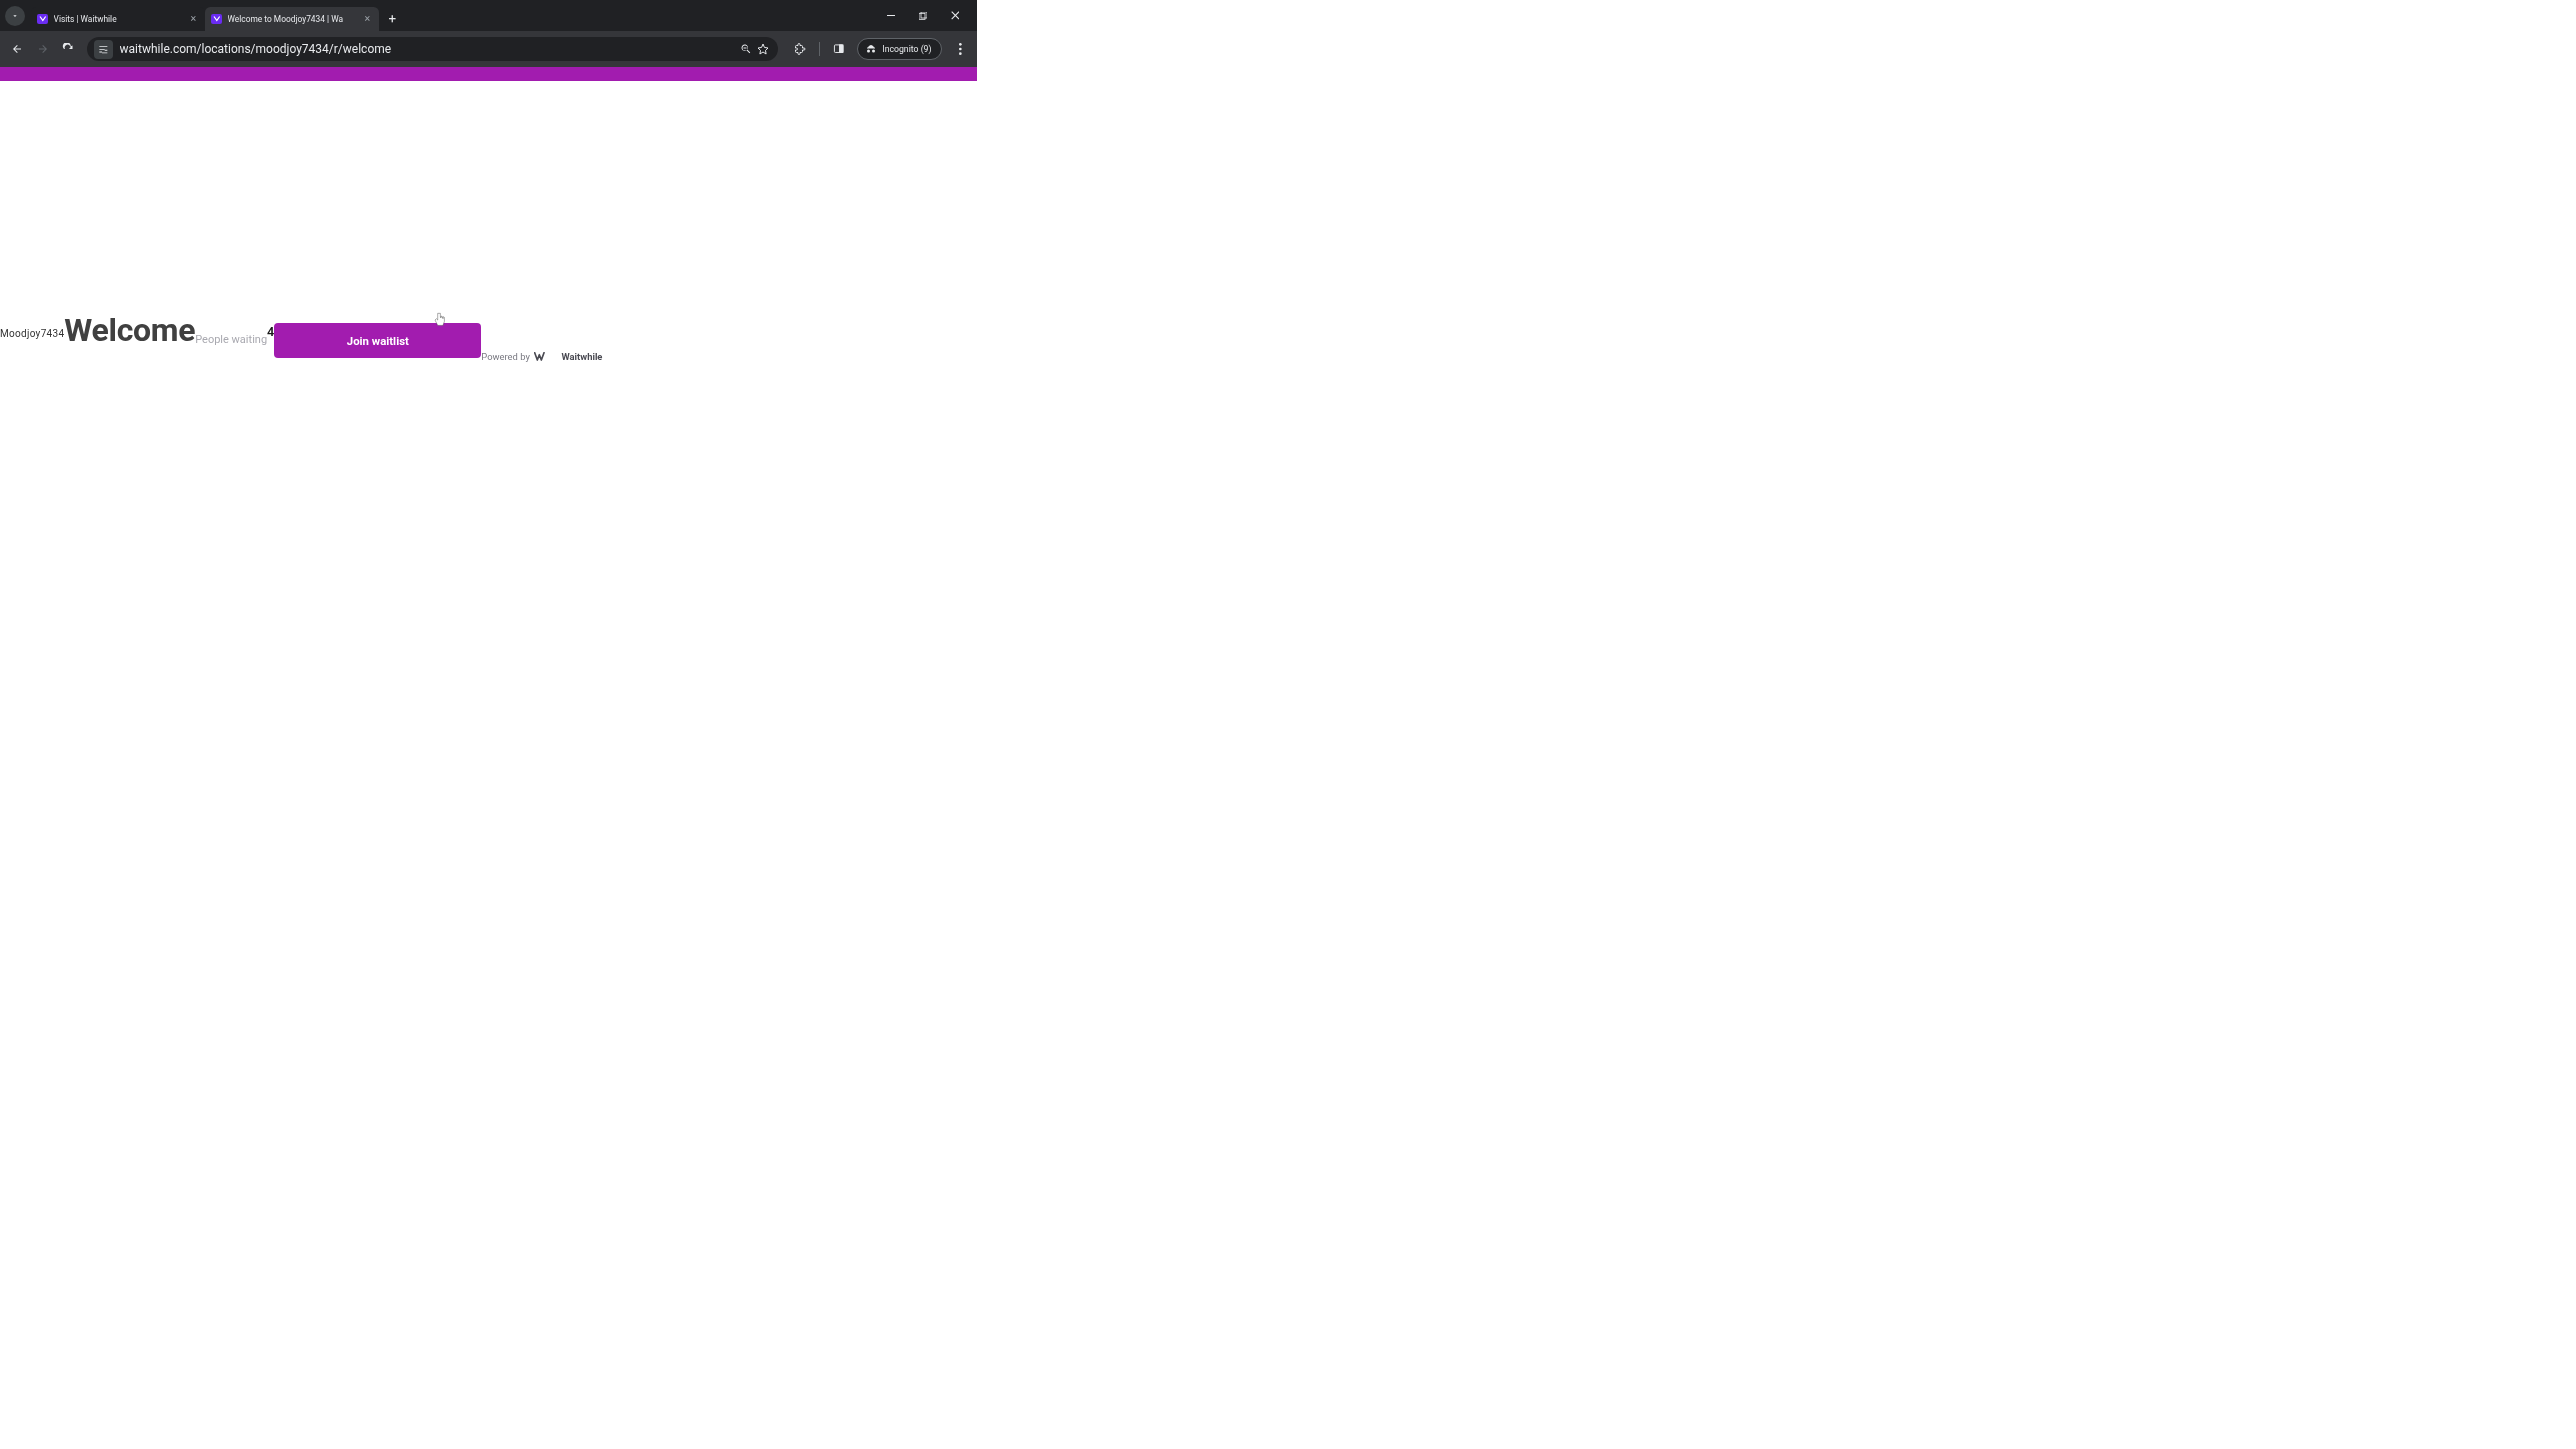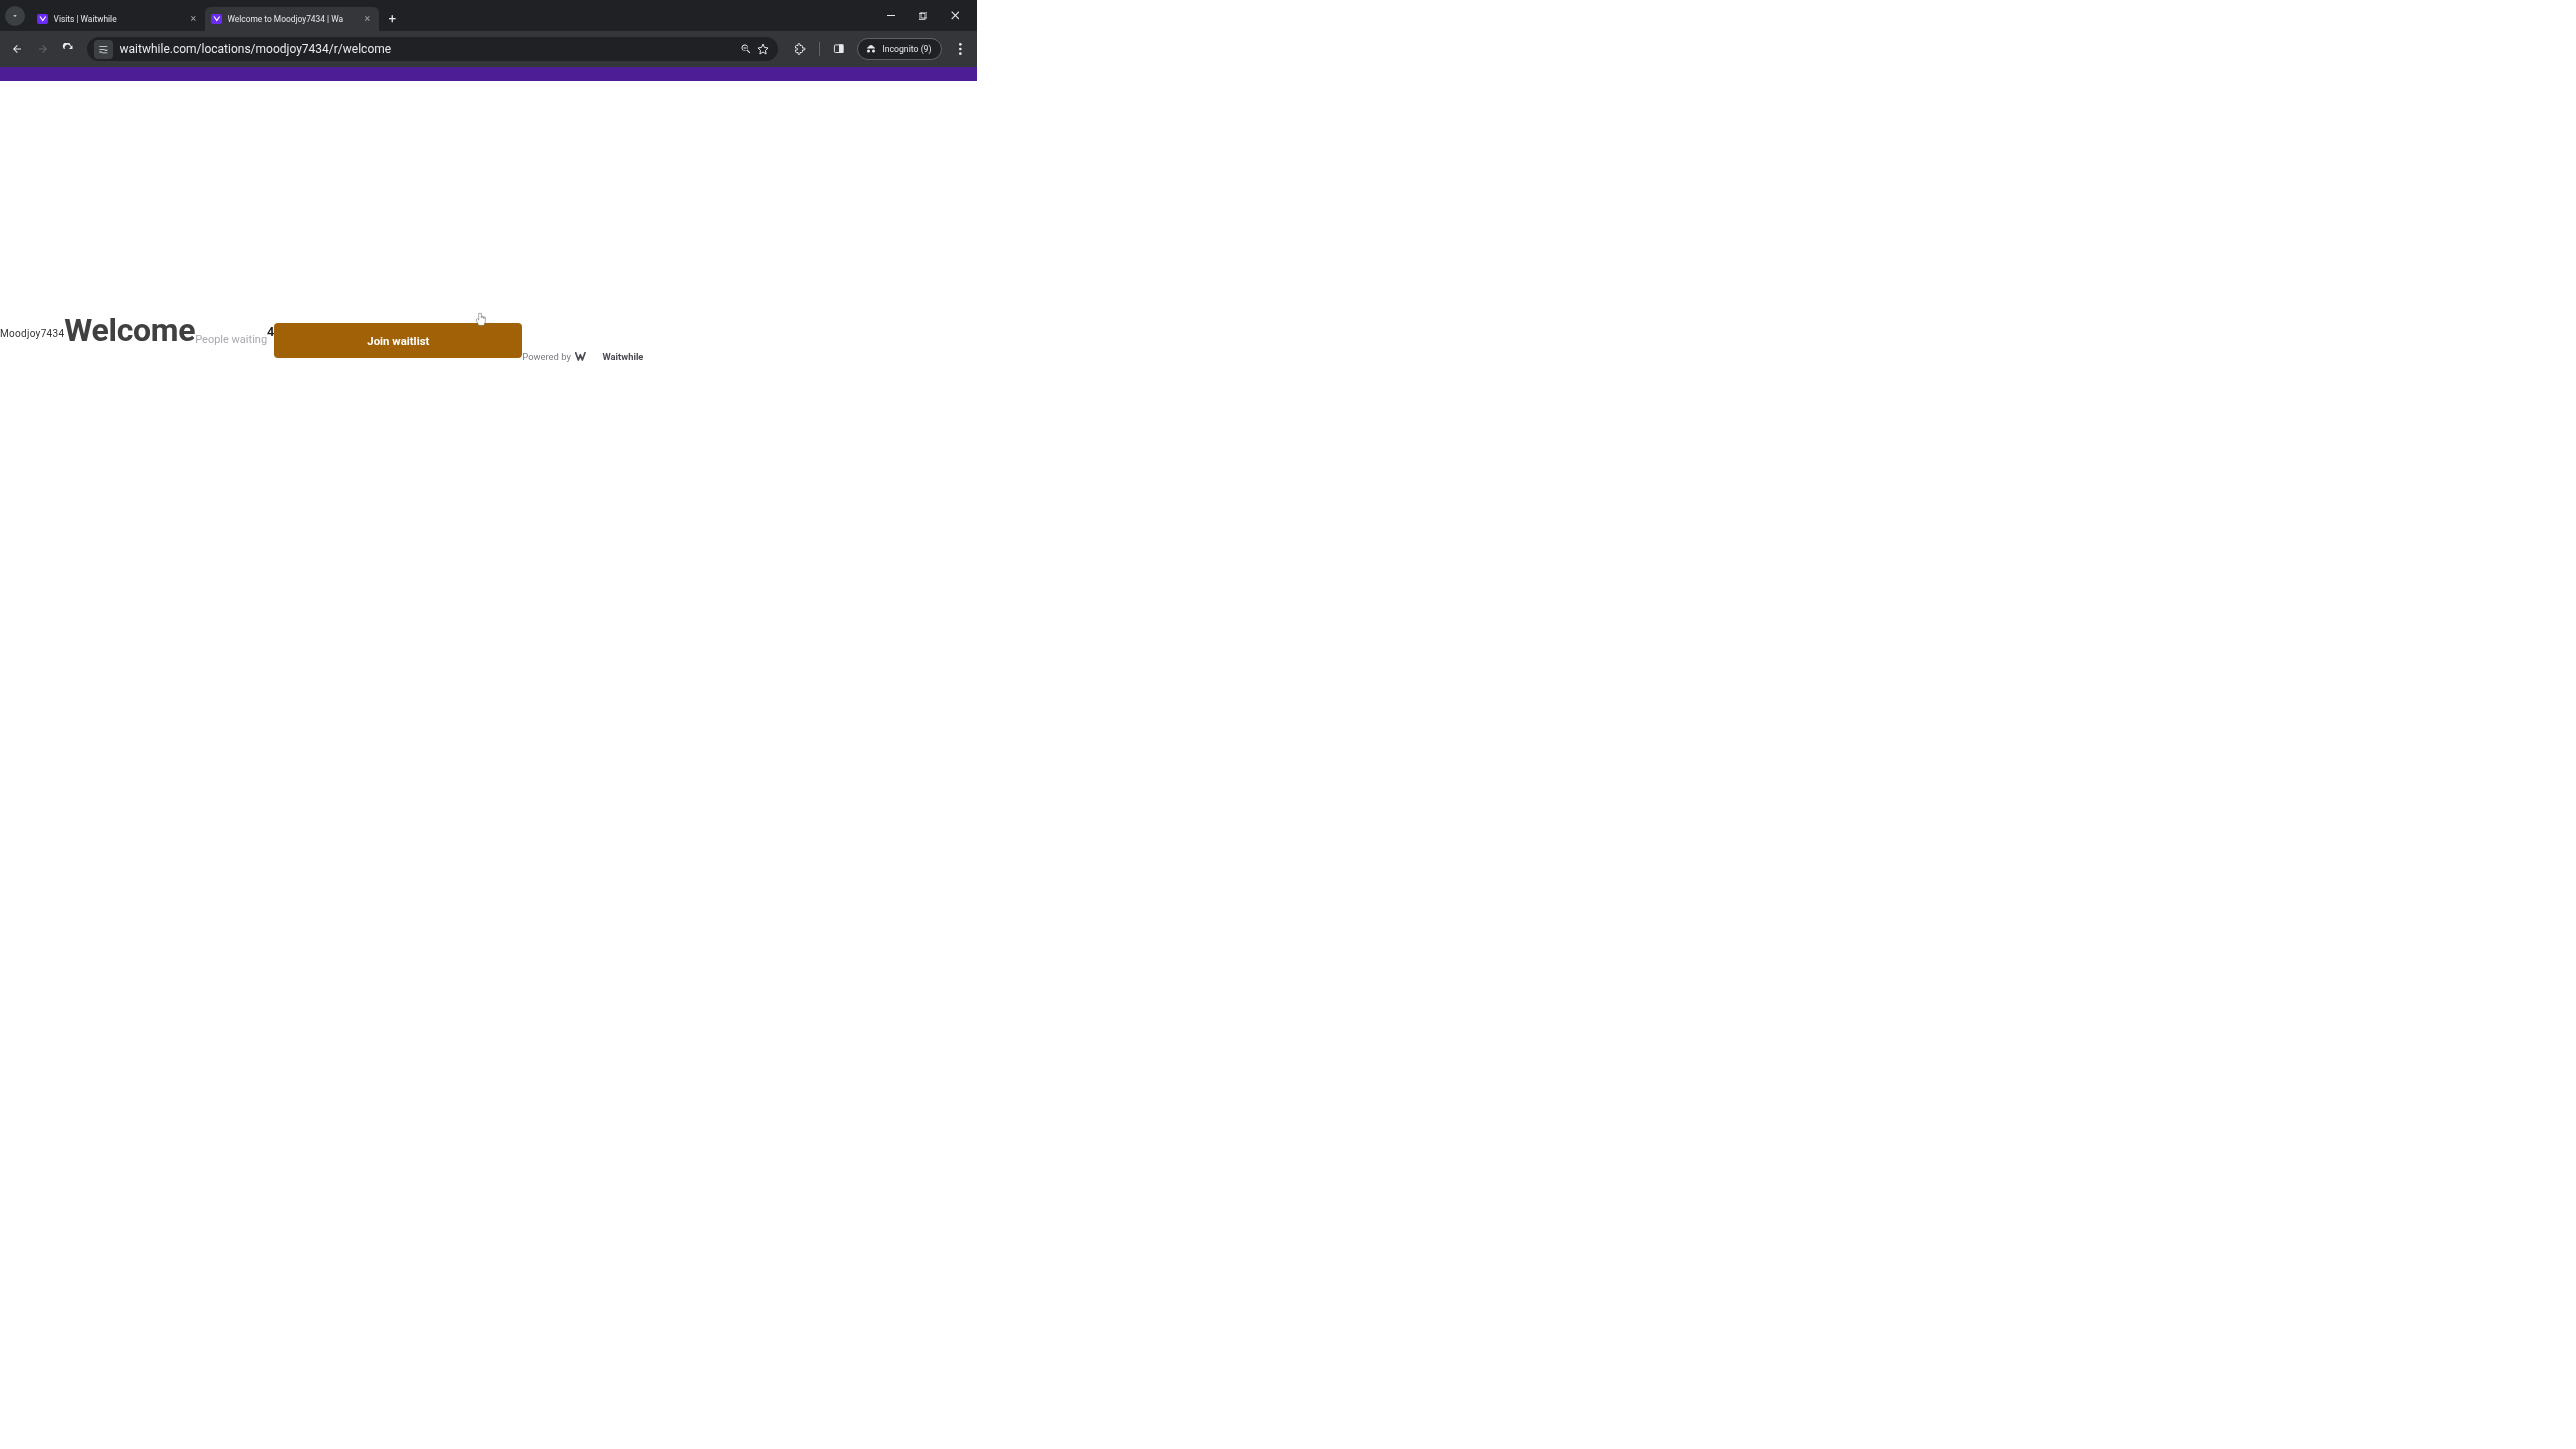--- a/index.html
+++ b/index.html
@@ -9,21 +9,21 @@
       font-family: -apple-system, BlinkMacSystemFont, "Segoe UI", Roboto, Arial, sans-serif;
     }
     body {
       width: 977px;
       height: 547px;
       background: #ffffff;
       overflow: hidden;
     }
     
     .browser-chrome {
-      background: #4c1d95;
+      background: #a21caf;
       height: 81px;
     }
     .tab-bar {
       display: flex;
       align-items: center;
       height: 31px;
       background: #202124;
       padding-left: 5.4px;
     }
     .tab-dropdown {
@@ -240,23 +240,23 @@
       font-size: 11px;
       margin-bottom: 2.7px;
     }
     .waiting-count {
       color: #1a1a1a;
       font-size: 12.7px;
       font-weight: 600;
       margin-bottom: 17.4px;
     }
     .join-btn {
-      width: 248px;
+      width: 207px;
       height: 35px;
-      background: #a16207;
+      background: #a21caf;
       color: #ffffff;
       border: none;
       border-radius: 4px;
       font-size: 11.4px;
       font-weight: 700;
       cursor: pointer;
       position: relative;
     }
     .powered-by {
       margin-top: 32px;

